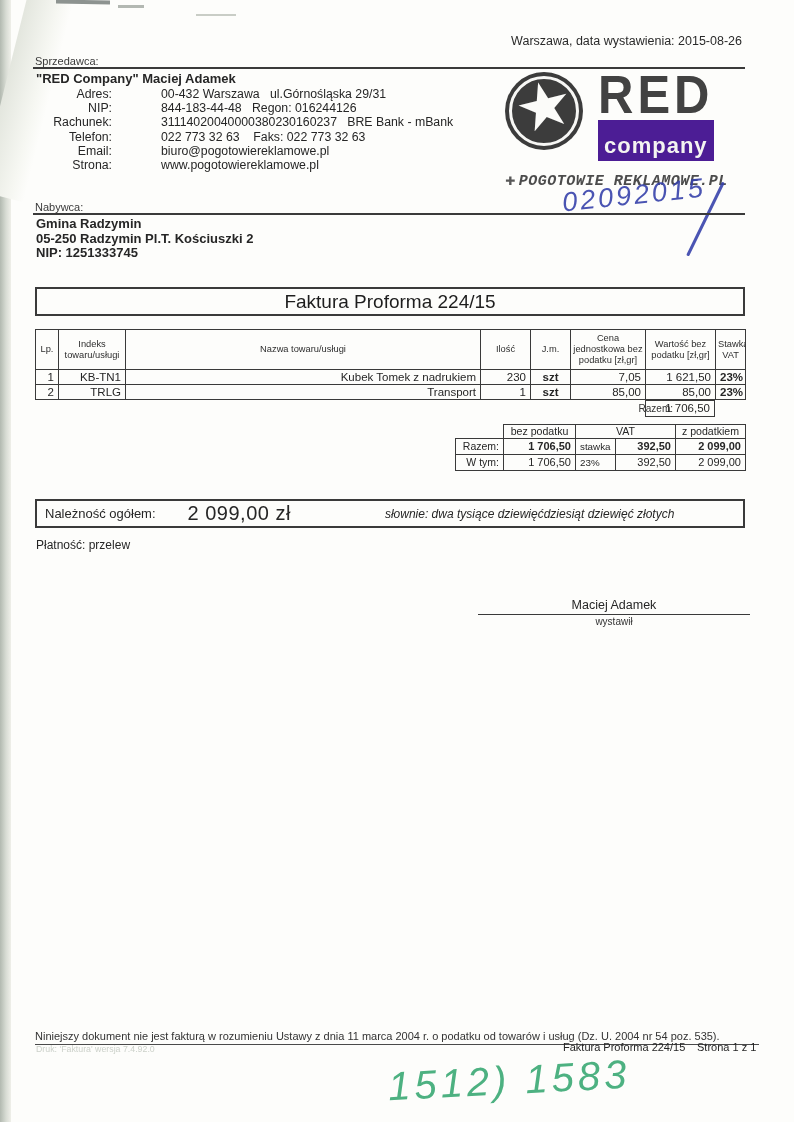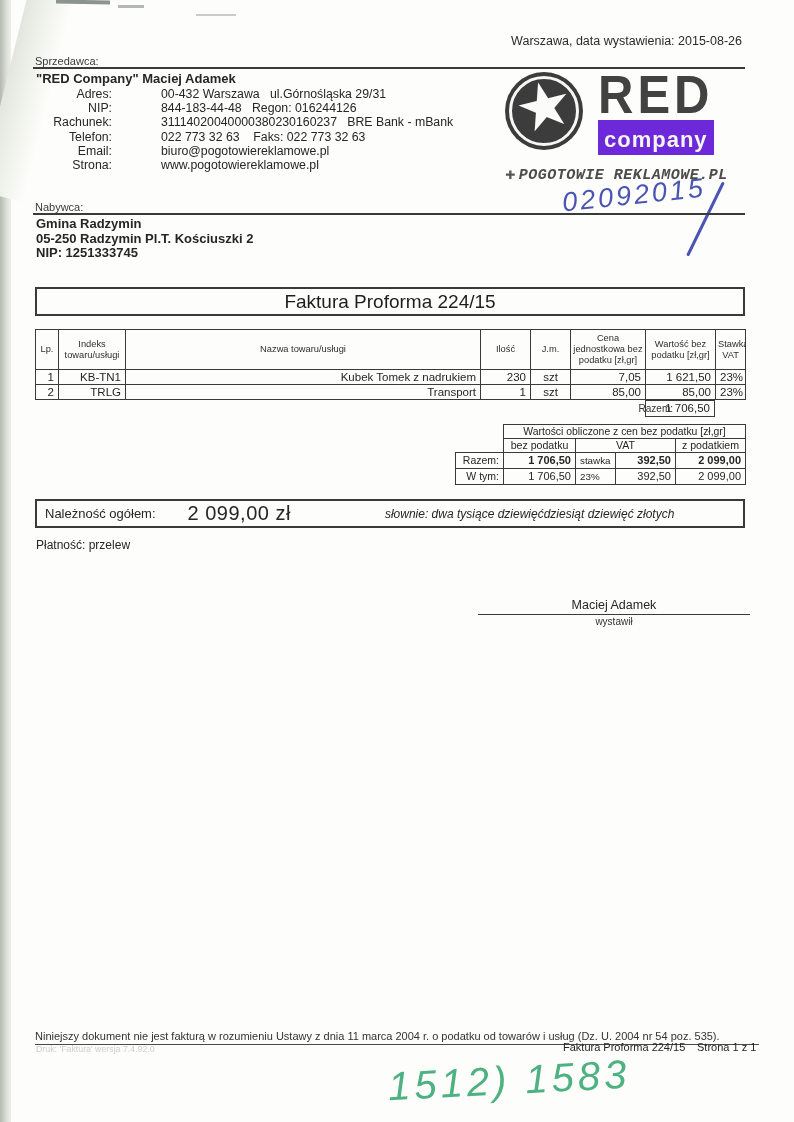--- a/index.html
+++ b/index.html
@@ -37,22 +37,22 @@
   .logo-row { display:flex; align-items:flex-start; }
   .logo-star { position:relative; width:78px; height:78px; background:#3c3c3c; border-radius:50%;
     flex:0 0 78px; }
   .logo-star::before { content:""; position:absolute; inset:4px; border:3px solid #f7f7f5; border-radius:50%; }
   .logo-star .star { position:absolute; left:0; top:-5px; width:78px; height:78px;
     display:flex; align-items:center; justify-content:center;
     font-size:64px; color:#fbfbf9; transform:rotate(-14deg); }
   .logo-text { margin-left:15px; }
   .logo-red { font-size:49px; font-weight:bold; letter-spacing:4px; color:#424242; line-height:46px;
     font-family:"Liberation Sans", sans-serif; transform:scaleY(1.08); }
-  .logo-company { margin-top:2px; background:#6d28d9; color:#f4f4f1; font-weight:bold;
-    font-size:22px; letter-spacing:1px; text-align:center; padding:8px 6px 3px; line-height:24px; }
+  .logo-company { margin-top:2px; background:#4c1d95; color:#f4f4f1; font-weight:bold;
+    font-size:22px; letter-spacing:1px; text-align:center; padding:14px 6px 3px; line-height:24px; }
   .logo-tagline { margin-top:8px; font-size:15px; font-weight:bold; font-style:italic;
     color:#4c4c4c; letter-spacing:0.5px; white-space:nowrap;font-family:Liberation Mono, monospace; }
   .logo-tagline .plus { font-style:normal; font-size:17px; margin-right:3px; color:#585858; }
 
   
   .blue-note { position:absolute; left:562px; top:180px; font-size:27px; font-style:italic;
     color:#3742ab; letter-spacing:3px; transform:rotate(-6deg); opacity:.9; }
   .blue-slash { position:absolute; left:704px; top:178px; width:3px; height:82px;
     background:#3742ab; transform:rotate(26deg); border-radius:2px; opacity:.9; }
   .green-note { position:absolute; left:388px; top:1058px; font-size:40px; font-style:italic;
@@ -65,21 +65,21 @@
   
   .title-box { position:absolute; left:35px; top:287px; width:710px; height:29px;
     border:2px solid #3a3a3a; display:flex; align-items:center; justify-content:center; }
   .title-box .t { font-size:19px; color:#1e1e1e; }
 
   
   .items { position:absolute; left:35px; top:329px; width:710px; border-collapse:collapse; table-layout:fixed; }
   .items th, .items td { border:1px solid #3a3a3a; overflow:hidden; }
   .items th { font-weight:normal; font-size:9.3px; text-align:center; padding:2px 2px; height:40px; line-height:11px; color:#2e2e2e; }
   .items td { font-size:11.5px; padding:0 4px; height:15px; line-height:14px; }
-  .td-r { text-align:right; } .td-c { text-align:center; } .td-l { text-align:right; }
+  .td-r { text-align:right; } .td-c { text-align:center;font-weight:bold; } .td-l { text-align:right; }
 
   .razem-line { position:absolute; left:35px; top:400px; width:710px; height:17px; }
   .razem-lbl { position:absolute; right:72px; top:3px; font-size:10px; color:#333; }
   .razem-box { position:absolute; left:610px; top:0; width:70px; height:17px; border:1px solid #3a3a3a;
     font-size:11.5px; text-align:right; padding:1px 4px 0 0; }
 
   
   .vat { position:absolute; left:455px; top:424px; width:290px; border-collapse:collapse; table-layout:fixed; }
   .vat td { border:1px solid #3a3a3a; font-size:10.6px; padding:0 4px; height:14px; line-height:13px; }
   .vat td.blank { border:none; }
@@ -241,24 +241,20 @@
     <colgroup>
       <col style="width:48px">
         <col style="width:72px">
         <col style="width:40px">
         <col style="width:60px">
         <col style="width:70px">
     </colgroup>
     <tbody>
       <tr>
         <td class="blank"></td>
-        <td class="cap" colspan="4">Wartości obliczone z cen bez podatku [zł,gr]</td>
-      </tr>
-      <tr>
-        <td class="blank"></td>
         <td class="hc">bez podatku</td>
         <td class="hc" colspan="2">VAT</td>
         <td class="hc">z podatkiem</td>
       </tr>
       <tr>
         <td class="lab">Razem:</td>
         <td class="num b">1 706,50</td>
         <td class="rate">stawka</td>
         <td class="num b">392,50</td>
         <td class="num b">2 099,00</td>

